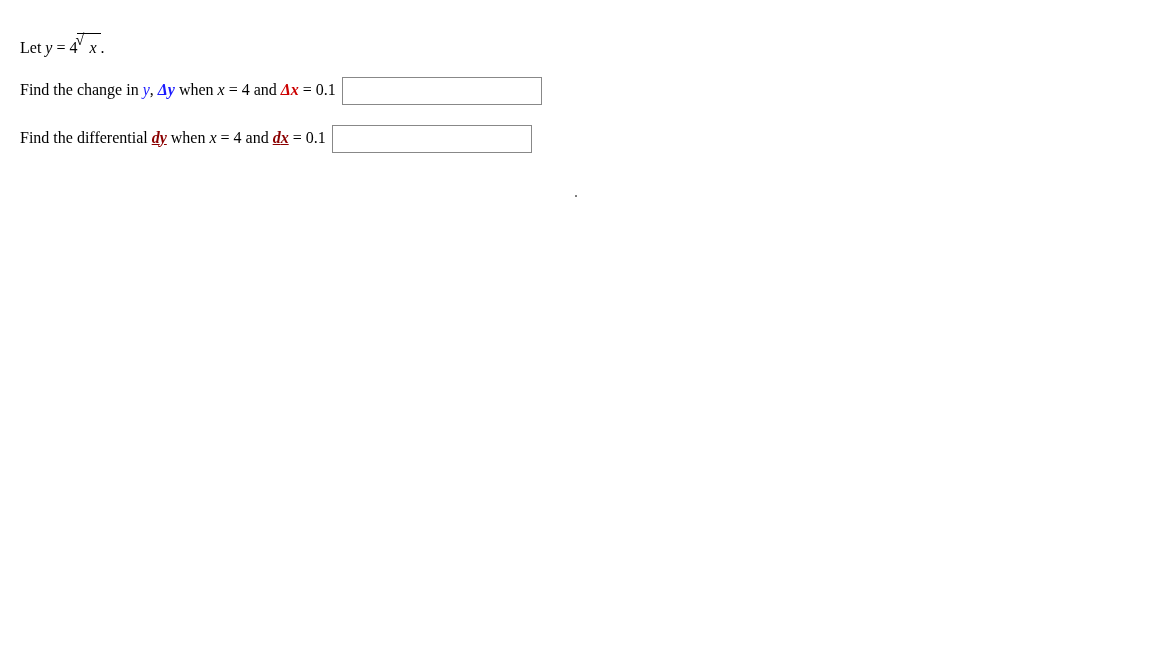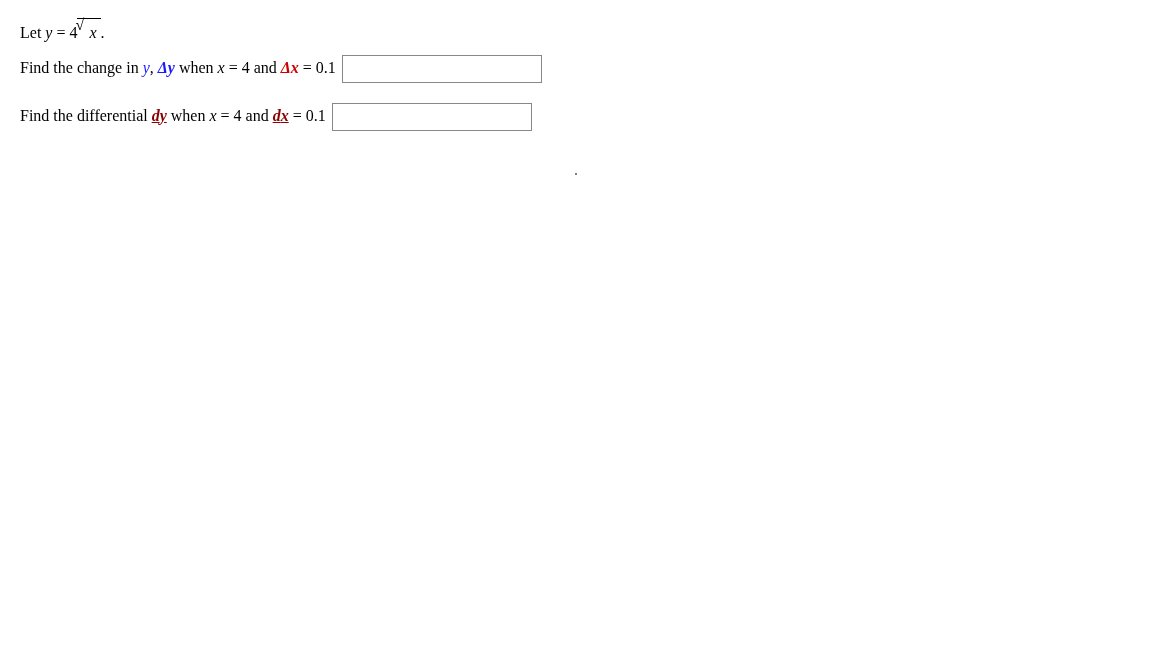--- a/index.html
+++ b/index.html
@@ -15,20 +15,21 @@
       color: #000000;
       width: 1152px;
       height: 648px;
       overflow: hidden;
       padding: 18px 20px;
     }
 
     .math-line {
       line-height: 1.6;
       margin-bottom: 4px;
+      margin-top: 15px;
     }
 
     .problem-block {
       margin-bottom: 20px;
     }
 
     .italic-var {
       font-style: italic;
     }
 

